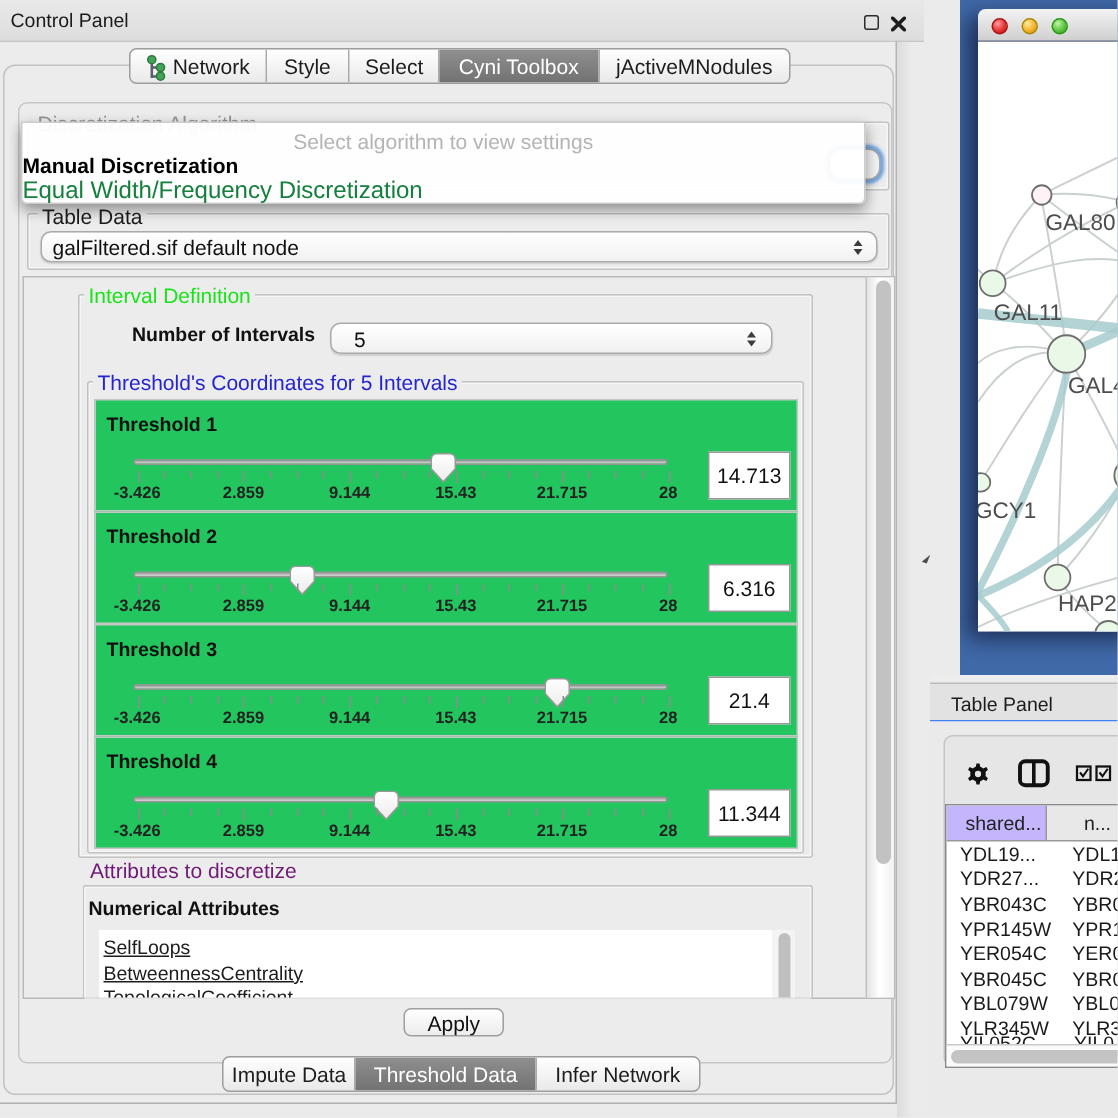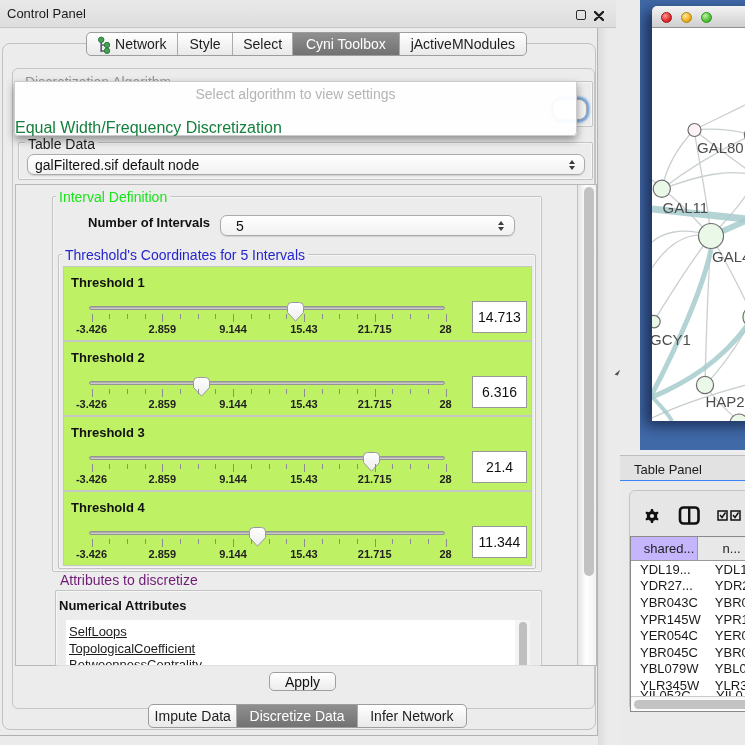--- a/index.html
+++ b/index.html
@@ -72,21 +72,21 @@
 #labID { left:56px; top:189px; color:#18e418; }
 #labNI { left:88px; top:215px; font-size:13px; font-weight:bold; color:#111; position:absolute; }
 #comboNI { left:220px; top:215px; width:295px; height:21px; padding-left:15px; }
 #comboNI .updown { right:9px; top:4.5px; }
 
 
 #grpTC { left:58px; top:254px; width:478px; height:315px; }
 #labTC { left:62px; top:247px; color:#2525cd; }
 
 
-.thp { position:absolute; left:63px; width:469px; height:75px; border:1px solid #c6c6c6; background:#bef264; }
+.thp { position:absolute; left:63px; width:469px; height:75px; border:1px solid #c6c6c6; background:#22c55e; }
 .thp .name { position:absolute; left:7px; top:8px; font-size:13px; font-weight:bold; color:#111; }
 .track { position:absolute; left:25px; top:39px; width:356px; height:4px; border-radius:3px;
   background:linear-gradient(#9f9f9f,#d8d8d8); border:1px solid #949494; }
 .thumb { position:absolute; top:34.5px; width:17px; height:20px; }
 .thumb svg { display:block; }
 .ticks { position:absolute; top:47px; left:0; }
 .tick { position:absolute; width:1px; height:5px; background:#8c8c8c; }
 .tick.maj { height:8px; }
 .tlabels { position:absolute; top:56px; left:0; font-size:11px; font-weight:bold; color:#222; }
 .tlabels span { position:absolute; transform:translateX(-50%); white-space:nowrap; }
@@ -382,36 +382,37 @@
         <span style="left:381.5px">28</span>
       </div>
     <div class="vfield">11.344</div>
   </div>
 
   <div id="grpAT" class="grp abs"></div>
   <div id="labAT" class="grplab">Attributes to discretize</div>
   <div id="labNA">Numerical Attributes</div>
   <div id="attlist" class="abs">
     <div>SelfLoops</div>
+    <div>BetweennessCentrality</div>
     <div>TopologicalCoefficient</div>
-    <div>BetweennessCentrality</div>
   </div>
   <div id="alscroll" class="abs"></div>
   <div id="althumb" class="abs"></div>
 
   <div id="applybtn" class="abs">Apply</div>
 
   <div id="bottabs" class="seg abs">
     <div class="s s1">Impute Data</div>
-    <div class="s s2 sel">Discretize Data</div>
+    <div class="s s2 sel">Threshold Data</div>
     <div class="s s3">Infer Network</div>
   </div>
 
   <div id="popup" class="abs">
     <div class="r1">Select algorithm to view settings</div>
+    <div class="r2">Manual Discretization</div>
     <div class="r3">Equal Width/Frequency Discretization</div>
   </div>
 </div>
 
 <div id="gapcol" class="abs"></div>
 <svg class="abs" style="left:613px;top:368px;z-index:3" width="9" height="9" viewBox="0 0 9 9">
     <path d="M1.5 6.5 L7.2 1.8 L4.8 7.6 Z" fill="#4d4d4d"></path>
   </svg>
 
 <div id="desk" class="abs">

